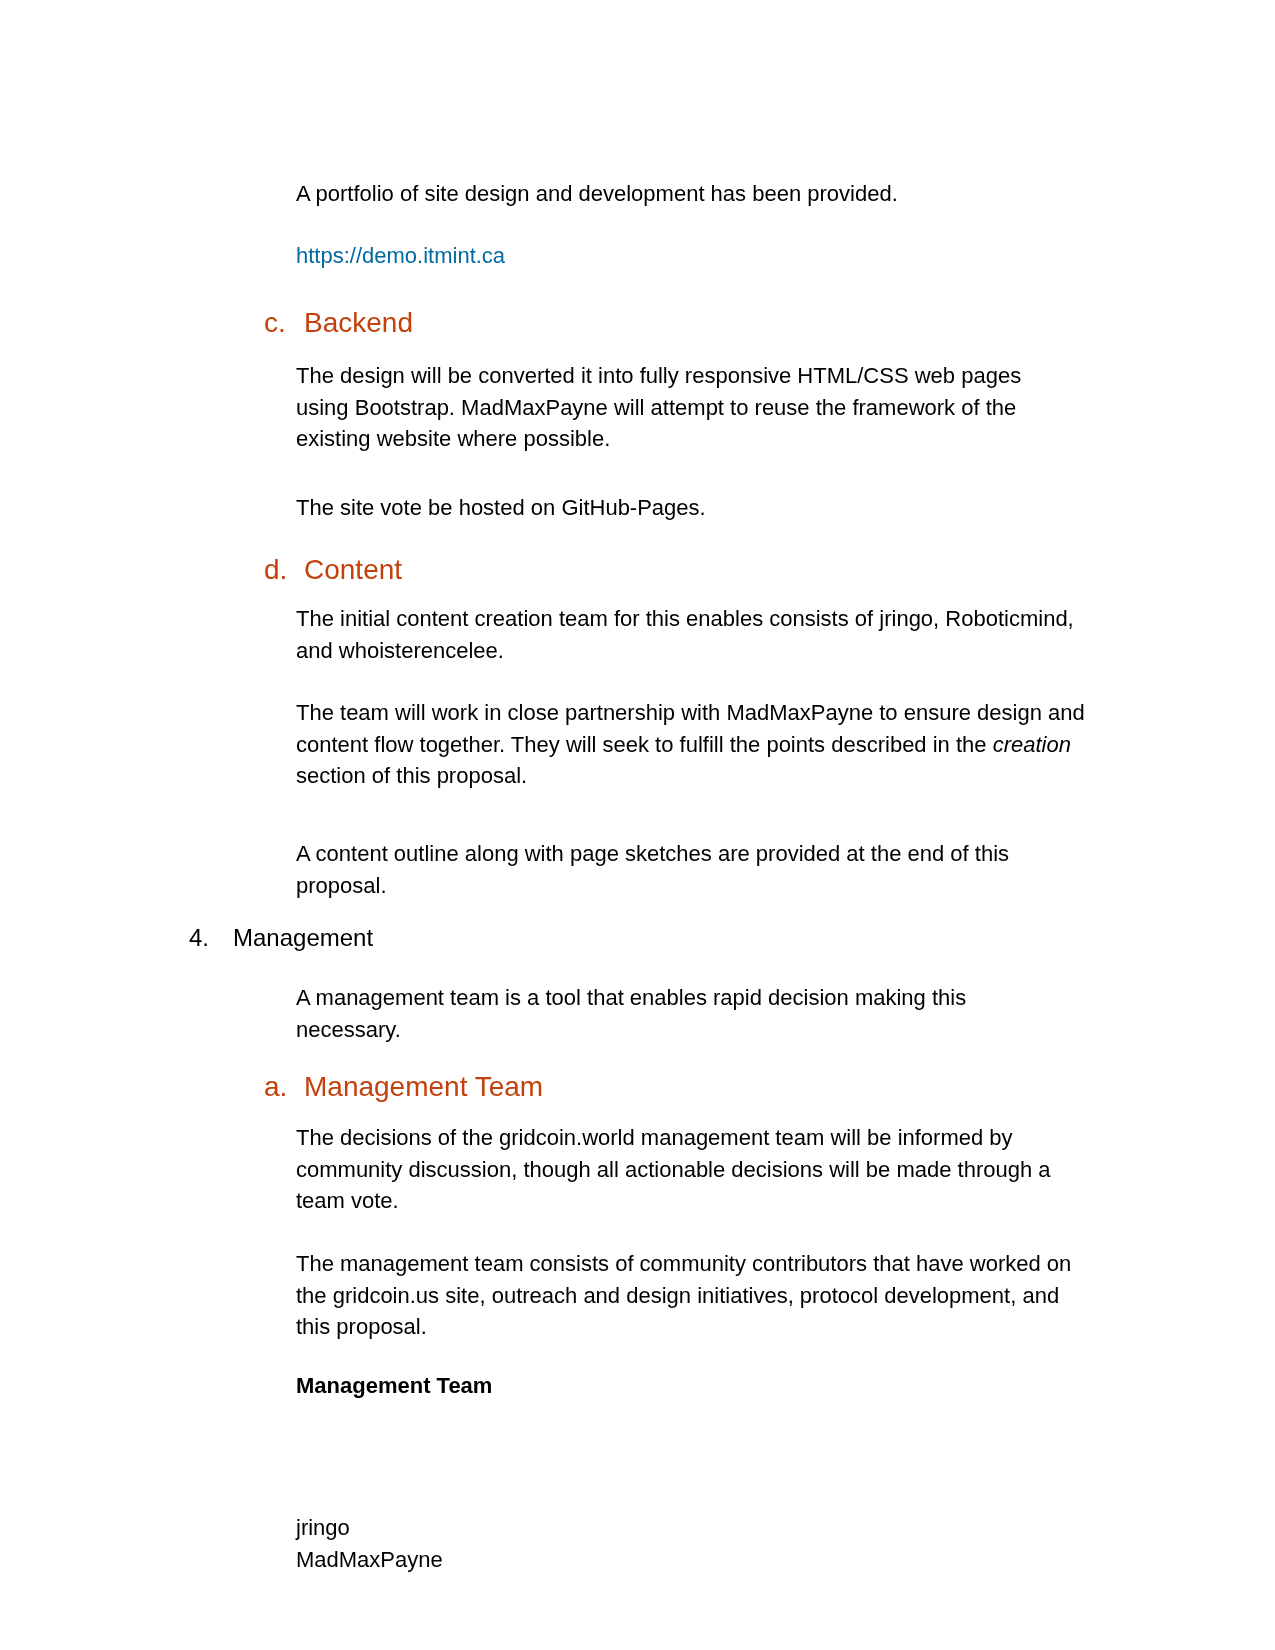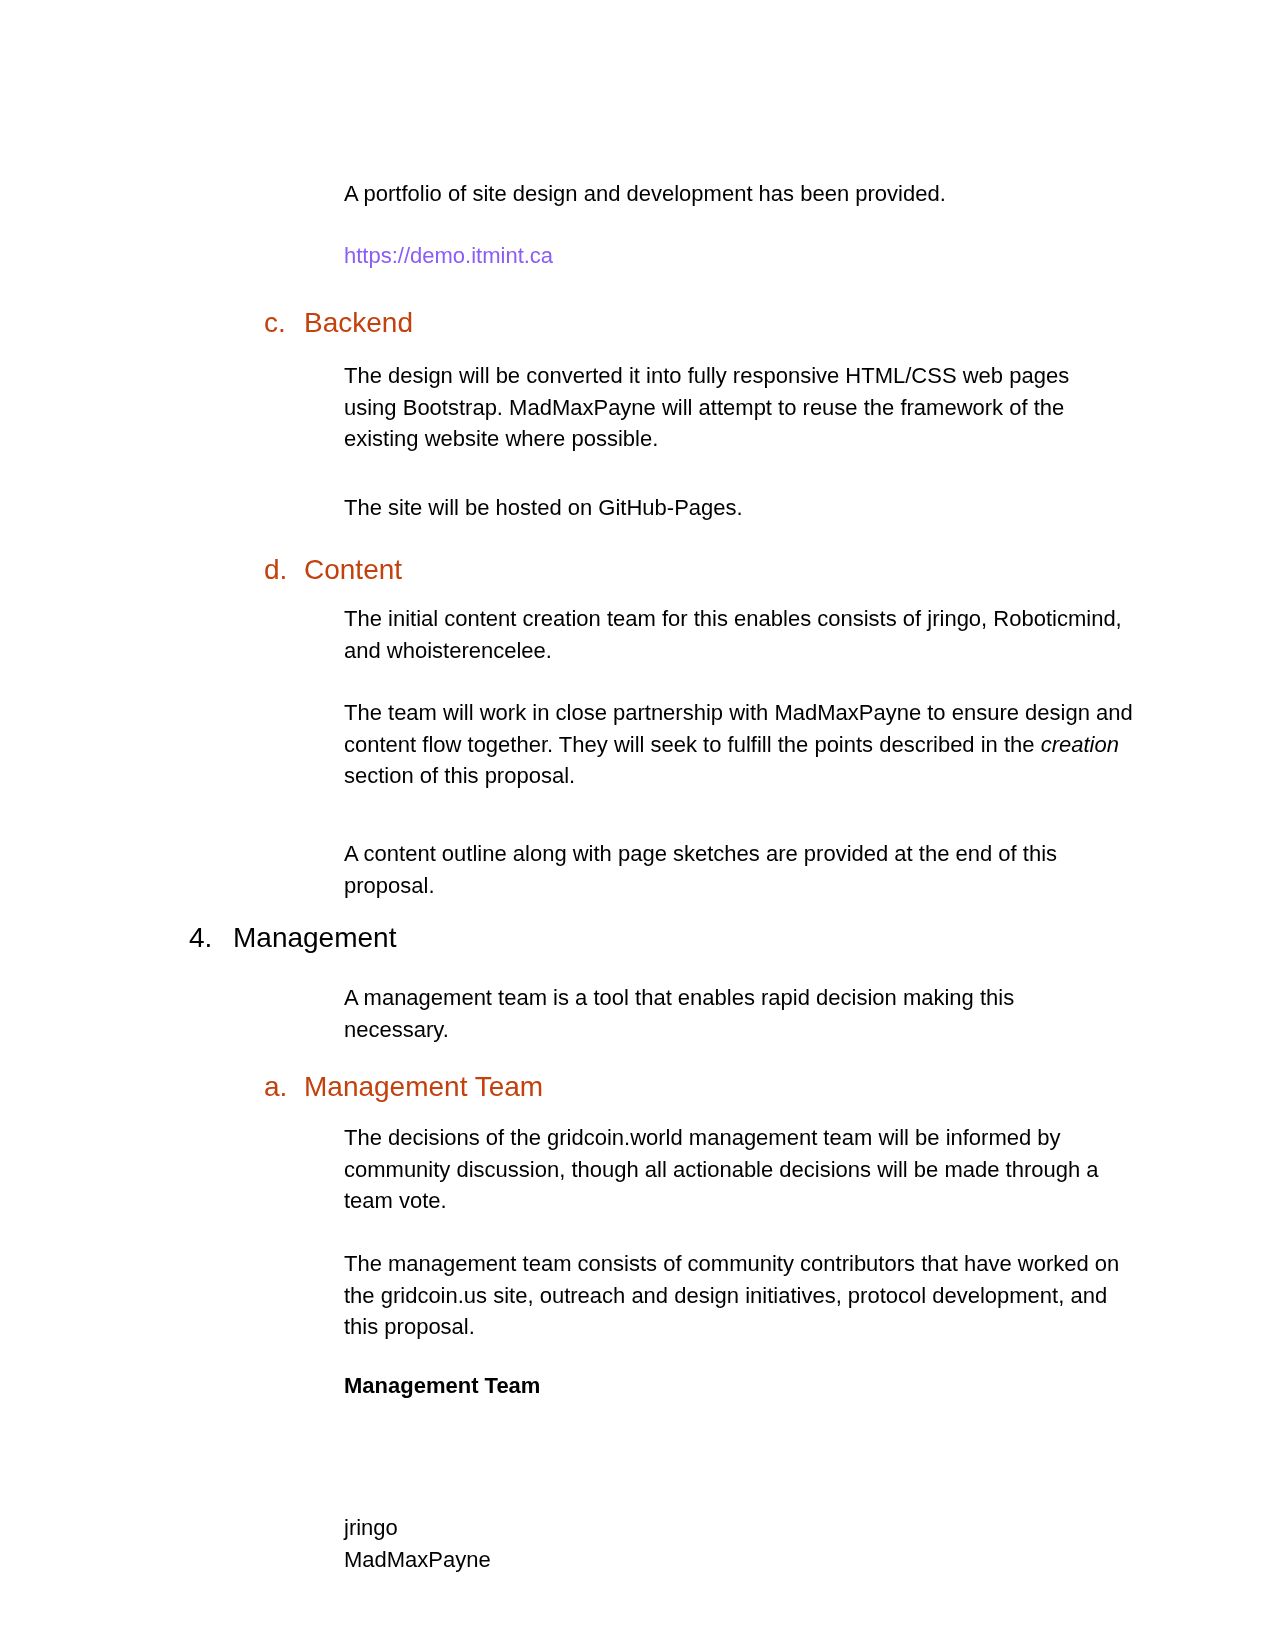--- a/index.html
+++ b/index.html
@@ -18,45 +18,44 @@
   }
   .abs { position: absolute; margin: 0; }
 
   .body-text {
     left: 296px;
     width: 800px;
     font-size: 22px;
     line-height: 31.5px;
     white-space: pre-line;
     color: #000000;
-    margin-left: 48px;
   }
   .bold { font-weight: bold; }
 
   .doc-link {
-    color: #8b5cf6;
+    color: #0369a1;
     text-decoration: none;
     cursor: pointer;
   }
 
   .h3 {
     left: 264px;
     width: 860px;
     font-size: 28px;
     line-height: 36px;
     font-weight: normal;
     color: #c2410c;
     white-space: nowrap;
   }
   .h3 .num { display: inline-block; width: 40px; }
 
   .h1 {
     left: 189px;
     width: 900px;
-    font-size: 28px;
+    font-size: 24px;
     line-height: 46px;
     font-weight: normal;
     color: #000000;
     white-space: nowrap;
   }
   .h1 .num { display: inline-block; width: 44px; }
 
   .ital { font-style: italic; }
 </style>
 </head>
@@ -67,21 +66,21 @@
   <p class="abs body-text" style="top:178px">A portfolio of site design and development has been provided.</p>
 
   <p class="abs body-text" style="top:240px"><a class="doc-link">https://demo.itmint.ca</a></p>
 
   <h3 class="abs h3" style="top:305px"><span class="num">c.</span><span>Backend</span></h3>
 
   <p class="abs body-text" style="top:360px">The design will be converted it into fully responsive HTML/CSS web pages
 using Bootstrap. MadMaxPayne will attempt to reuse the framework of the
 existing website where possible.</p>
 
-  <p class="abs body-text" style="top:492px">The site will be hosted on GitHub-Pages.</p>
+  <p class="abs body-text" style="top:492px">The site vote be hosted on GitHub-Pages.</p>
 
   <h3 class="abs h3" style="top:552px"><span class="num">d.</span><span>Content</span></h3>
 
   <p class="abs body-text" style="top:603px">The initial content creation team for this enables consists of jringo, Roboticmind,
 and whoisterencelee.</p>
 
   <p class="abs body-text" style="top:697px"><span>The team will work in close partnership with MadMaxPayne to ensure design and
 content flow together. They will seek to fulfill the points described in the </span><span class="ital">creation</span><span>
 section of this proposal.</span></p>
 

